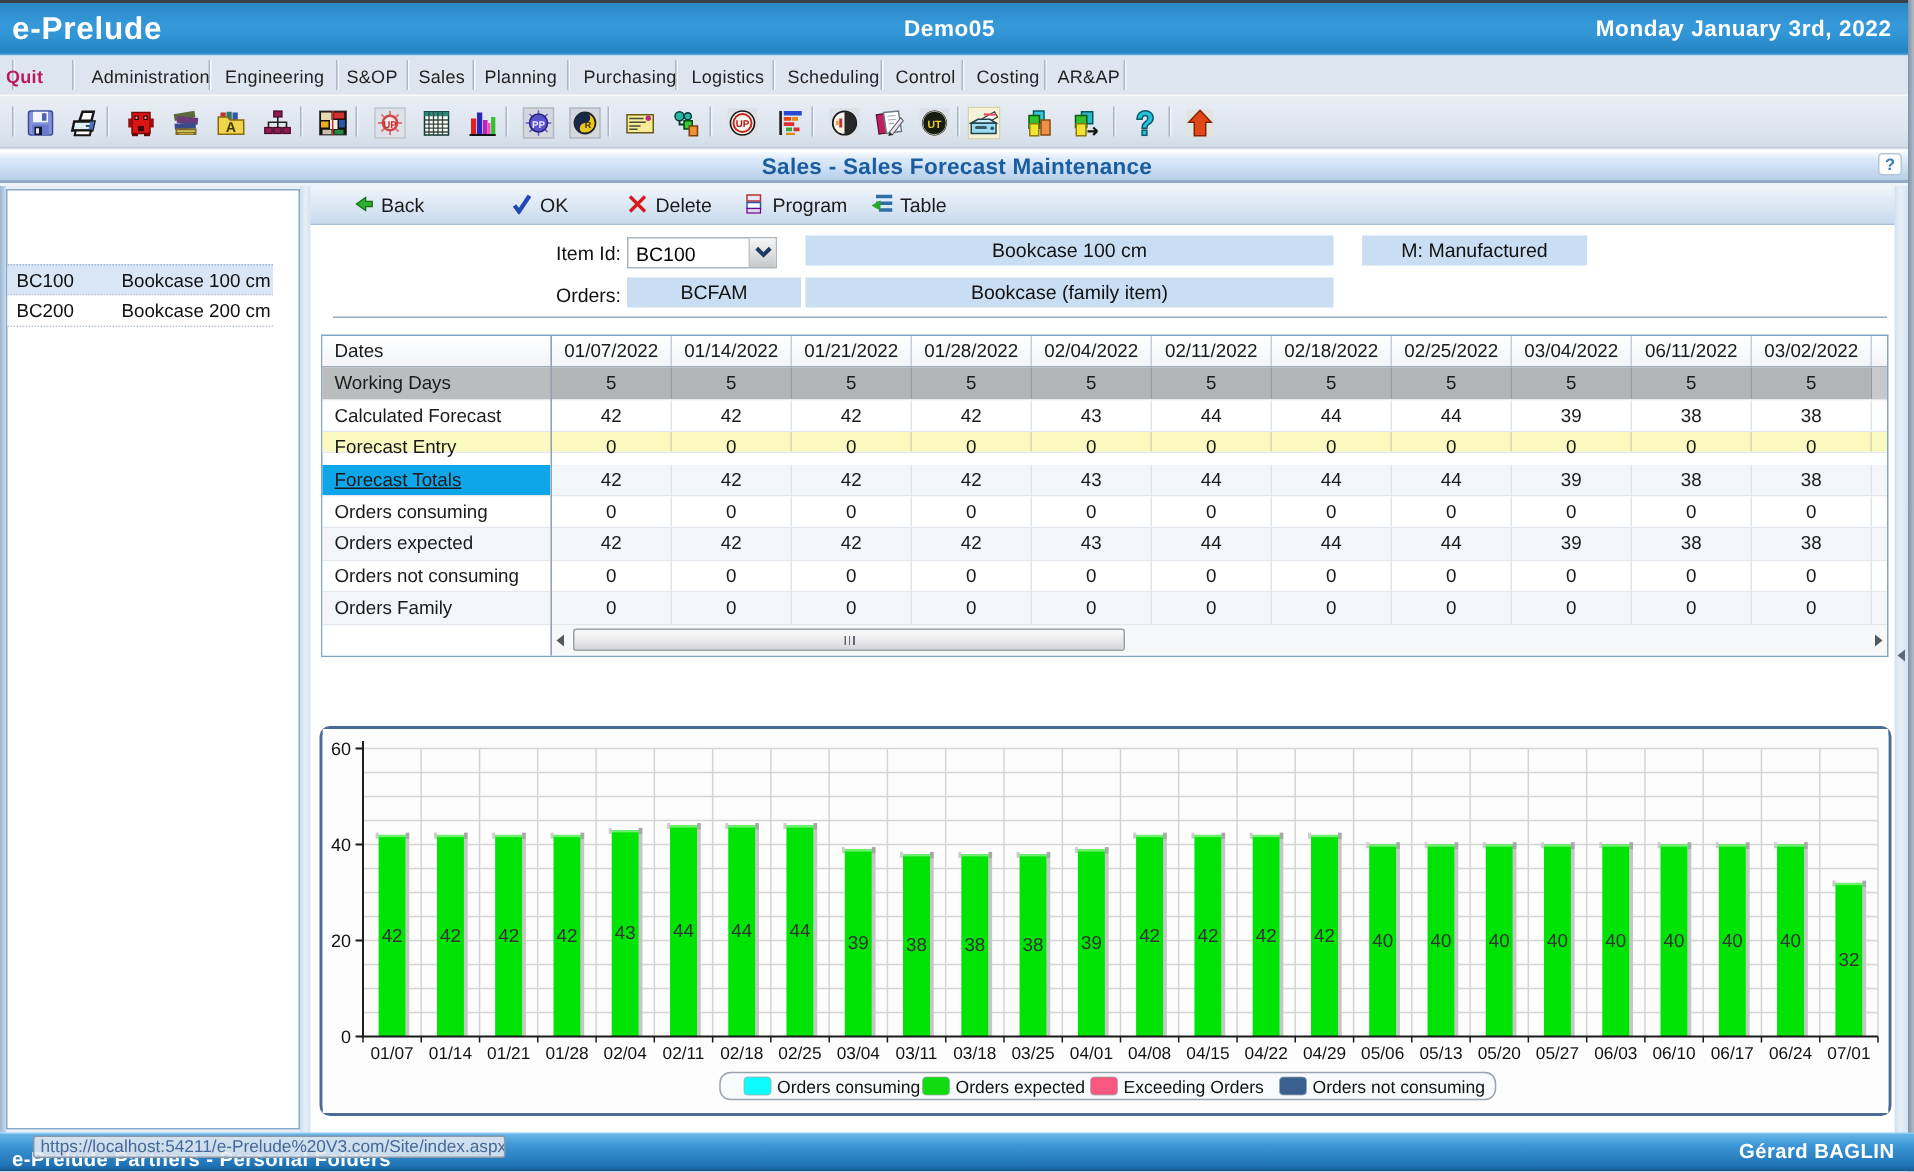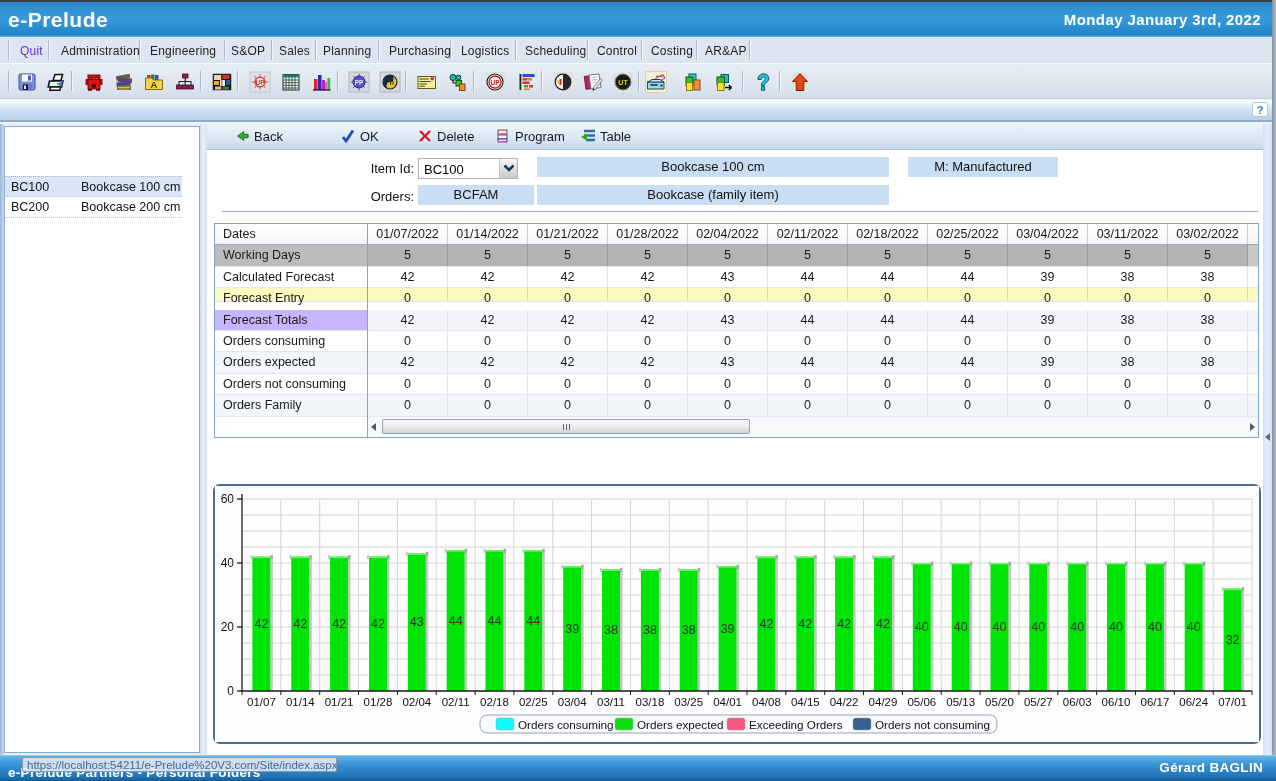--- a/index.html
+++ b/index.html
@@ -88,37 +88,38 @@
   border-top:1px solid #8ecbf2; }
 #statusbar .l { position:absolute; left:8px; top:9px; color:#fff; font-size:13.5px; font-weight:bold; letter-spacing:0.3px; }
 #statusbar .r { position:absolute; right:13px; top:4px; color:#fff; font-size:13.5px; font-weight:bold; letter-spacing:0.3px; }
 #tooltip { position:absolute; left:22px; top:757px; width:315px; height:15px; background:rgba(226,232,239,0.88); border:1px solid #8a98a8; border-radius:2px; font-size:11.5px; color:#44689a; padding-left:4px; line-height:14px; overflow:hidden; white-space:nowrap; }
 </style>
 </head>
 <body>
 <div class="abs" id="contentbg"></div>
 <div class="abs" id="topbar">
   <span class="brand">e-Prelude</span>
+  <span class="center">Demo05</span>
   <span class="right">Monday January 3rd, 2022</span>
 </div>
 <div class="abs" id="menubar">
     <div class="sep" style="left:8px;"></div>
 <div class="sep" style="left:48px;"></div>
 <div class="sep" style="left:139px;"></div>
 <div class="sep" style="left:224px;"></div>
 <div class="sep" style="left:271px;"></div>
 <div class="sep" style="left:315px;"></div>
 <div class="sep" style="left:378px;"></div>
 <div class="sep" style="left:450px;"></div>
 <div class="sep" style="left:515px;"></div>
 <div class="sep" style="left:587px;"></div>
 <div class="sep" style="left:641px;"></div>
 <div class="sep" style="left:696px;"></div>
 <div class="sep" style="left:749px;"></div>
-<span class="mi" style="left:20px;font-weight:normal;color:#6d28d9;">Quit</span>
+<span class="mi" style="left:4px;font-weight:bold;color:#be185d;">Quit</span>
 <span class="mi" style="left:61px;">Administration</span>
 <span class="mi" style="left:150px;">Engineering</span>
 <span class="mi" style="left:231px;">S&amp;OP</span>
 <span class="mi" style="left:279px;">Sales</span>
 <span class="mi" style="left:323px;">Planning</span>
 <span class="mi" style="left:389px;">Purchasing</span>
 <span class="mi" style="left:461px;">Logistics</span>
 <span class="mi" style="left:525px;">Scheduling</span>
 <span class="mi" style="left:597px;">Control</span>
 <span class="mi" style="left:651px;">Costing</span>
@@ -305,20 +306,21 @@
     </svg></div>
 <div class="ticon" style="left:752px;"><svg viewBox="0 0 22 22" xmlns="http://www.w3.org/2000/svg">
       <path d="M6 8.5 C6 4.5 9 2.8 11.5 2.8 C14.5 2.8 16.8 4.8 16.8 7.6 C16.8 10.2 15 11.2 13.8 12 C12.8 12.7 12.6 13.2 12.6 14.5 L9.4 14.5 C9.4 12.2 10 11.2 11.6 10.1 C12.8 9.3 13.2 8.8 13.2 7.8 C13.2 6.7 12.4 6 11.4 6 C10.2 6 9.5 6.9 9.4 8.5 Z" fill="#28c0d8" stroke="#0a5a70" stroke-width="1"></path>
       <rect x="9.4" y="15.8" width="3.2" height="3.4" fill="#28c0d8" stroke="#0a5a70" stroke-width="1"></rect>
     </svg></div>
 <div class="ticon" style="left:789px;"><svg viewBox="0 0 22 22" xmlns="http://www.w3.org/2000/svg">
       <rect x="2" y="2" width="18" height="18" fill="#dfe6df"></rect>
       <path d="M11 2.5 L18.5 10.5 L14.8 10.5 L14.8 19.5 L7.2 19.5 L7.2 10.5 L3.5 10.5 Z" fill="#e04818" stroke="#8a2000" stroke-width="1"></path>
     </svg></div>
 <div class="abs" id="titlebar">
+  <div class="t">Sales - Sales Forecast Maintenance</div>
   <div id="helpbtn">?</div>
 </div>
 <div class="abs" id="leftstrip"></div>
 <div class="abs" style="left:200px;top:124px;width:7px;height:631px;background:linear-gradient(90deg,#ccdcec,#e8f0f8 50%,#d4e2f0);"></div>
 <div class="abs" id="rightstrip"></div>
 <div class="abs" style="left:1265px;top:433px;width:0;height:0;border-top:4px solid transparent;border-bottom:4px solid transparent;border-right:5px solid #5a6a7a;"></div>
 <div class="abs" id="rightedge"></div>
 <div class="abs" id="itemlist">
   <div class="row" style="top:49px;background:#d8e6f6;border-top:1px dotted #9fb7d4;">
       <span class="a">BC100</span>
@@ -370,21 +372,21 @@
         <div class="cell lbl" style="left:0;width:152px;padding-top:3px;">Dates</div>
         <div class="cell num" style="left:152px;width:80px;padding-top:3px;border-left:1px solid #c6d0dc;">01/07/2022</div>
         <div class="cell num" style="left:232px;width:80px;padding-top:3px;border-left:1px solid #c6d0dc;">01/14/2022</div>
         <div class="cell num" style="left:312px;width:80px;padding-top:3px;border-left:1px solid #c6d0dc;">01/21/2022</div>
         <div class="cell num" style="left:392px;width:80px;padding-top:3px;border-left:1px solid #c6d0dc;">01/28/2022</div>
         <div class="cell num" style="left:472px;width:80px;padding-top:3px;border-left:1px solid #c6d0dc;">02/04/2022</div>
         <div class="cell num" style="left:552px;width:80px;padding-top:3px;border-left:1px solid #c6d0dc;">02/11/2022</div>
         <div class="cell num" style="left:632px;width:80px;padding-top:3px;border-left:1px solid #c6d0dc;">02/18/2022</div>
         <div class="cell num" style="left:712px;width:80px;padding-top:3px;border-left:1px solid #c6d0dc;">02/25/2022</div>
         <div class="cell num" style="left:792px;width:80px;padding-top:3px;border-left:1px solid #c6d0dc;">03/04/2022</div>
-        <div class="cell num" style="left:872px;width:80px;padding-top:3px;border-left:1px solid #c6d0dc;">03/11/2022</div>
+        <div class="cell num" style="left:872px;width:80px;padding-top:3px;border-left:1px solid #c6d0dc;">06/11/2022</div>
         <div class="cell num" style="left:952px;width:80px;padding-top:3px;border-left:1px solid #c6d0dc;">03/02/2022</div>
         <div class="cell" style="left:1032px;width:11px;border-left:1px solid #c6d0dc;"></div>
       </div>
 <div class="trow" style="top:21.4px;height:21.4px;border-bottom:1px solid #e2e7ee;">
         <div class="cell lbl" style="left:0;width:152px;background:#babcbe;padding-top:3px;">Working Days</div>
         <div class="cell num" style="left:152px;width:80px;background:#b2b4b6;padding-top:3px;border-left:1px solid #989a9c;">5</div>
         <div class="cell num" style="left:232px;width:80px;background:#b2b4b6;padding-top:3px;border-left:1px solid #989a9c;">5</div>
         <div class="cell num" style="left:312px;width:80px;background:#b2b4b6;padding-top:3px;border-left:1px solid #989a9c;">5</div>
         <div class="cell num" style="left:392px;width:80px;background:#b2b4b6;padding-top:3px;border-left:1px solid #989a9c;">5</div>
         <div class="cell num" style="left:472px;width:80px;background:#b2b4b6;padding-top:3px;border-left:1px solid #989a9c;">5</div>
@@ -420,21 +422,21 @@
         <div class="cell num" style="left:472px;width:80px;background:#fafac0;padding-top:3px;border-left:1px solid #d8d8a8;">0</div>
         <div class="cell num" style="left:552px;width:80px;background:#fafac0;padding-top:3px;border-left:1px solid #d8d8a8;">0</div>
         <div class="cell num" style="left:632px;width:80px;background:#fafac0;padding-top:3px;border-left:1px solid #d8d8a8;">0</div>
         <div class="cell num" style="left:712px;width:80px;background:#fafac0;padding-top:3px;border-left:1px solid #d8d8a8;">0</div>
         <div class="cell num" style="left:792px;width:80px;background:#fafac0;padding-top:3px;border-left:1px solid #d8d8a8;">0</div>
         <div class="cell num" style="left:872px;width:80px;background:#fafac0;padding-top:3px;border-left:1px solid #d8d8a8;">0</div>
         <div class="cell num" style="left:952px;width:80px;background:#fafac0;padding-top:3px;border-left:1px solid #d8d8a8;">0</div>
         <div class="cell" style="left:1032px;width:11px;background:#fafac0;border-left:1px solid #d8d8a8;"></div>
       </div>
 <div class="trow" style="top:85.6px;height:21.4px;border-bottom:1px solid #e2e7ee;">
-        <div class="cell lbl" style="left:0;width:152px;background:#c4b5fd;padding-top:3px;">Forecast Totals</div>
+        <div class="cell lbl" style="left:0;width:152px;background:#0ea5e9;padding-top:3px;text-decoration:underline;">Forecast Totals</div>
         <div class="cell num" style="left:152px;width:80px;background:#f2f5f9;padding-top:3px;border-left:1px solid #dfe4ea;">42</div>
         <div class="cell num" style="left:232px;width:80px;background:#f2f5f9;padding-top:3px;border-left:1px solid #dfe4ea;">42</div>
         <div class="cell num" style="left:312px;width:80px;background:#f2f5f9;padding-top:3px;border-left:1px solid #dfe4ea;">42</div>
         <div class="cell num" style="left:392px;width:80px;background:#f2f5f9;padding-top:3px;border-left:1px solid #dfe4ea;">42</div>
         <div class="cell num" style="left:472px;width:80px;background:#f2f5f9;padding-top:3px;border-left:1px solid #dfe4ea;">43</div>
         <div class="cell num" style="left:552px;width:80px;background:#f2f5f9;padding-top:3px;border-left:1px solid #dfe4ea;">44</div>
         <div class="cell num" style="left:632px;width:80px;background:#f2f5f9;padding-top:3px;border-left:1px solid #dfe4ea;">44</div>
         <div class="cell num" style="left:712px;width:80px;background:#f2f5f9;padding-top:3px;border-left:1px solid #dfe4ea;">44</div>
         <div class="cell num" style="left:792px;width:80px;background:#f2f5f9;padding-top:3px;border-left:1px solid #dfe4ea;">39</div>
         <div class="cell num" style="left:872px;width:80px;background:#f2f5f9;padding-top:3px;border-left:1px solid #dfe4ea;">38</div>

